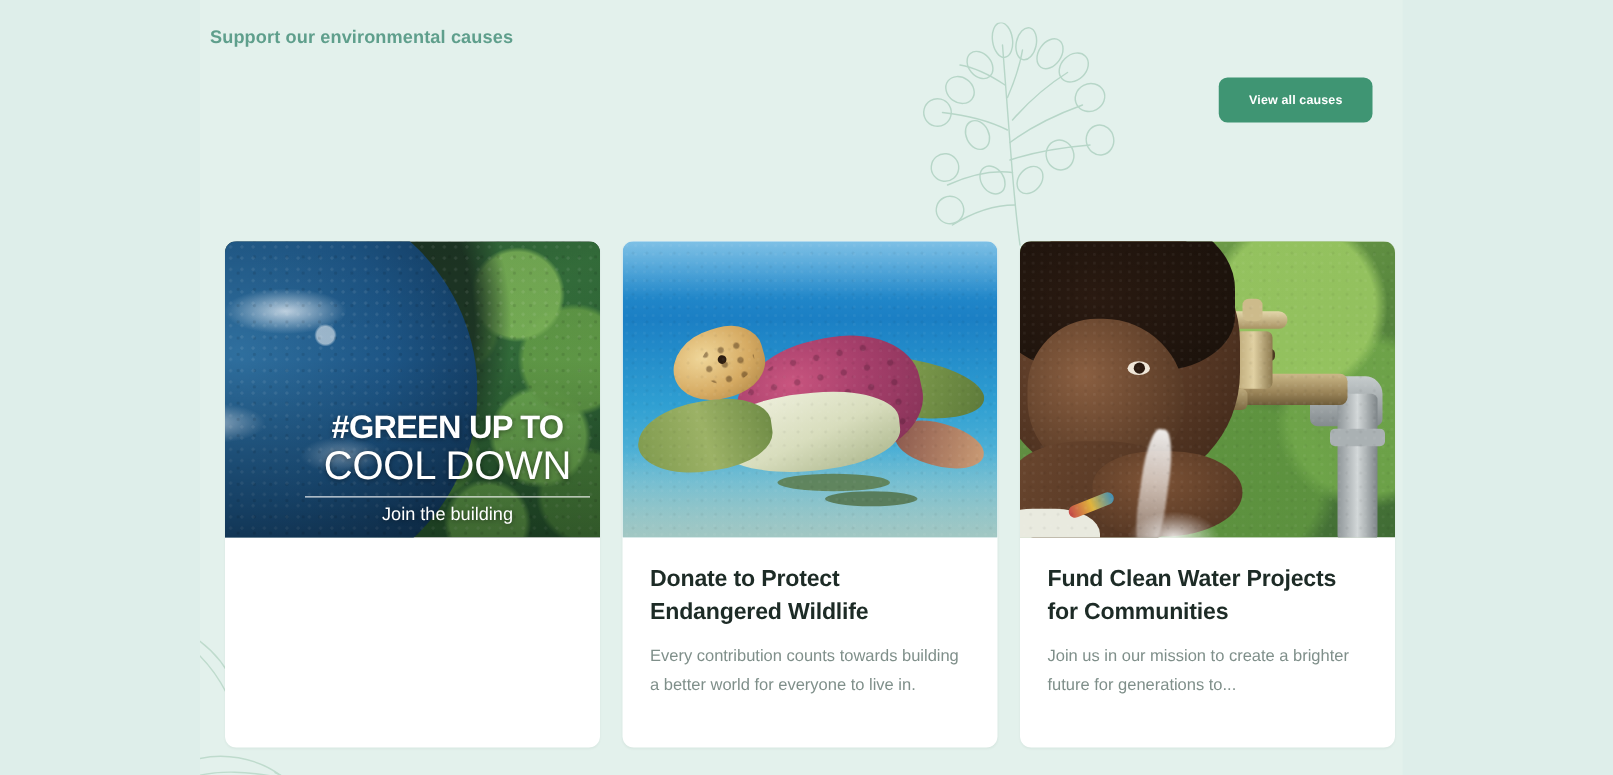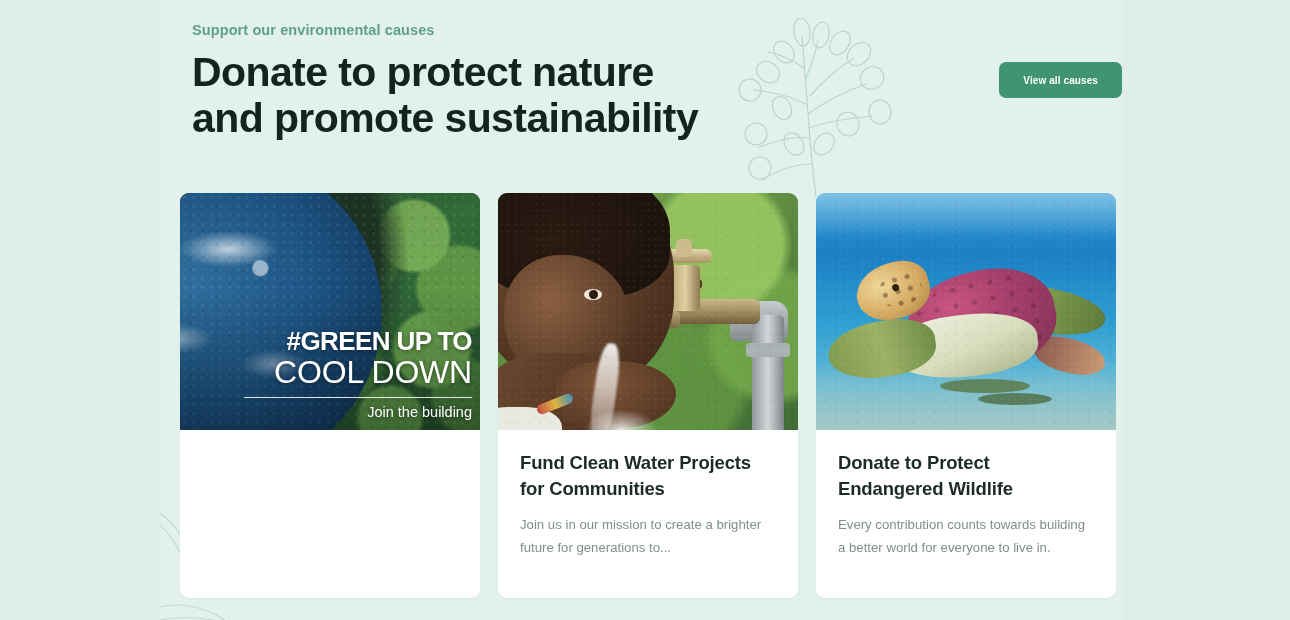--- a/index.html
+++ b/index.html
@@ -15,21 +15,21 @@
   .panel{
     position:absolute;left:160px;top:0;width:962px;height:620px;
     background:#e3f1ec;overflow:hidden;
   }
 
   
   .deco-branch{position:absolute;left:560px;top:18px;width:190px;height:180px;pointer-events:none;}
   .deco-leaf-bl{position:absolute;left:-10px;top:505px;width:130px;height:130px;pointer-events:none;}
 
   
-  .header{position:absolute;left:32px;top:22px;width:930px;}
+  .header{position:absolute;left:8px;top:22px;width:930px;}
   .eyebrow{
     font-size:14.5px;font-weight:700;letter-spacing:.1px;
     color:#5f9f8c;margin:0 0 12px 0;
   }
   .headline{
     margin:0;font-size:41px;line-height:1.12;font-weight:700;
     letter-spacing:-.6px;color:#13241e;max-width:520px;
   }
   .cta{
     position:absolute;right:0;top:40px;
@@ -86,21 +86,21 @@
   }
   .art-earth .speckle{
     position:absolute;inset:0;opacity:.45;
     background-image:
       radial-gradient(circle, rgba(255,255,255,.20) 1px, transparent 1.6px),
       radial-gradient(circle, rgba(0,0,0,.22) 1px, transparent 1.6px);
     background-size:9px 9px, 13px 13px;
     background-position:0 0, 4px 6px;
   }
   .art-earth .shade{position:absolute;inset:0;background:linear-gradient(180deg,rgba(0,0,0,.06) 0%,rgba(0,0,0,0) 40%,rgba(0,0,0,.30) 100%);}
-  .overlay-txt{position:absolute;right:8px;bottom:10px;left:64px;text-align:right;color:#fff;}
+  .overlay-txt{position:absolute;right:8px;bottom:10px;left:64px;text-align:center;color:#fff;}
   .ov-l1{font-size:26px;line-height:1.02;font-weight:800;letter-spacing:-.6px;text-shadow:0 1px 4px rgba(0,0,0,.45);}
   .ov-l2{font-size:32px;line-height:1.1;font-weight:400;letter-spacing:-.2px;text-shadow:0 1px 4px rgba(0,0,0,.45);}
   .ov-rule{height:1px;background:rgba(255,255,255,.85);margin:7px 0 6px 0;}
   .ov-l3{font-size:14.5px;font-weight:400;text-shadow:0 1px 4px rgba(0,0,0,.45);}
 
   
   .art-sea{position:absolute;inset:0;background:linear-gradient(180deg,#2f9ad6 0%,#1b7fc4 26%,#2f9fd2 55%,#63bcd8 82%,#86c8cf 100%);}
   .art-sea .surface{position:absolute;left:0;right:0;top:0;height:46px;background:linear-gradient(180deg,rgba(255,255,255,.38),rgba(255,255,255,0));}
   .art-sea .floor{position:absolute;left:0;right:0;bottom:0;height:70px;background:linear-gradient(180deg,rgba(171,199,191,0),rgba(171,199,191,.75));}
   .turtle{position:absolute;left:12px;top:60px;width:280px;height:150px;}
@@ -230,43 +230,65 @@
         <path d="M10 8 C 34 26, 48 56, 46 92"></path>
         <path d="M46 92 C 40 62, 26 34, 6 16"></path>
         <path d="M2 104 C 26 96, 56 100, 78 118"></path>
         <path d="M78 118 C 52 112, 22 110, 0 118"></path>
         <path d="M70 113 L 80 118 L 70 123"></path>
       </g>
     </svg>
 
     <div class="header">
       <p class="eyebrow">Support our environmental causes</p>
-      <h1 class="headline">
-        <span>Donate to protect nature</span><br>
-        <span>and promote sustainability</span>
-      </h1>
       <button class="cta">View all causes</button>
     </div>
 
     <div class="cards">
 
       <div class="card">
         <div class="card-media">
           <div class="art-earth">
             <div class="canopy"></div>
             <div class="globe"></div>
             <div class="speckle"></div>
             <div class="shade"></div>
           </div>
           <div class="overlay-txt">
             <div class="ov-l1">#GREEN UP TO</div>
             <div class="ov-l2">COOL DOWN</div>
             <div class="ov-rule"></div>
             <div class="ov-l3">Join the building</div>
           </div>
+        </div>
+      </div>
+
+      <div class="card">
+        <div class="card-media">
+          <div class="art-sea">
+            <div class="surface"></div>
+            <div class="floor"></div>
+            <div class="turtle">
+              <div class="t-fin-top"></div>
+              <div class="t-fin-rear"></div>
+              <div class="t-shell"></div>
+              <div class="t-belly"></div>
+              <div class="t-fin-bot"></div>
+              <div class="t-head">
+                  <span class="t-eye"></span>
+                </div>
+              <div class="t-fish"></div>
+              <div class="t-fish2"></div>
+            </div>
+            <div class="px-grain"></div>
+          </div>
+        </div>
+        <div class="card-body">
+          <h3 class="card-title">Donate to Protect Endangered Wildlife</h3>
+          <p class="card-desc">Every contribution counts towards building a better world for everyone to live in.</p>
         </div>
       </div>
 
       <div class="card">
         <div class="card-media">
           <div class="art-water">
             <div class="w-pipe-el"></div>
             <div class="w-pipe-v"></div>
             <div class="w-pipe-c"></div>
             <div class="w-tap-body"></div>
@@ -287,41 +309,15 @@
             <div class="w-splash"></div>
             <div class="px-grain"></div>
           </div>
         </div>
         <div class="card-body">
           <h3 class="card-title">Fund Clean Water Projects for Communities</h3>
           <p class="card-desc">Join us in our mission to create a brighter future for generations to...</p>
         </div>
       </div>
 
-      <div class="card">
-        <div class="card-media">
-          <div class="art-sea">
-            <div class="surface"></div>
-            <div class="floor"></div>
-            <div class="turtle">
-              <div class="t-fin-top"></div>
-              <div class="t-fin-rear"></div>
-              <div class="t-shell"></div>
-              <div class="t-belly"></div>
-              <div class="t-fin-bot"></div>
-              <div class="t-head">
-                  <span class="t-eye"></span>
-                </div>
-              <div class="t-fish"></div>
-              <div class="t-fish2"></div>
-            </div>
-            <div class="px-grain"></div>
-          </div>
-        </div>
-        <div class="card-body">
-          <h3 class="card-title">Donate to Protect Endangered Wildlife</h3>
-          <p class="card-desc">Every contribution counts towards building a better world for everyone to live in.</p>
-        </div>
-      </div>
-
     </div>
   </div>
 </div>
 
 </body></html>

